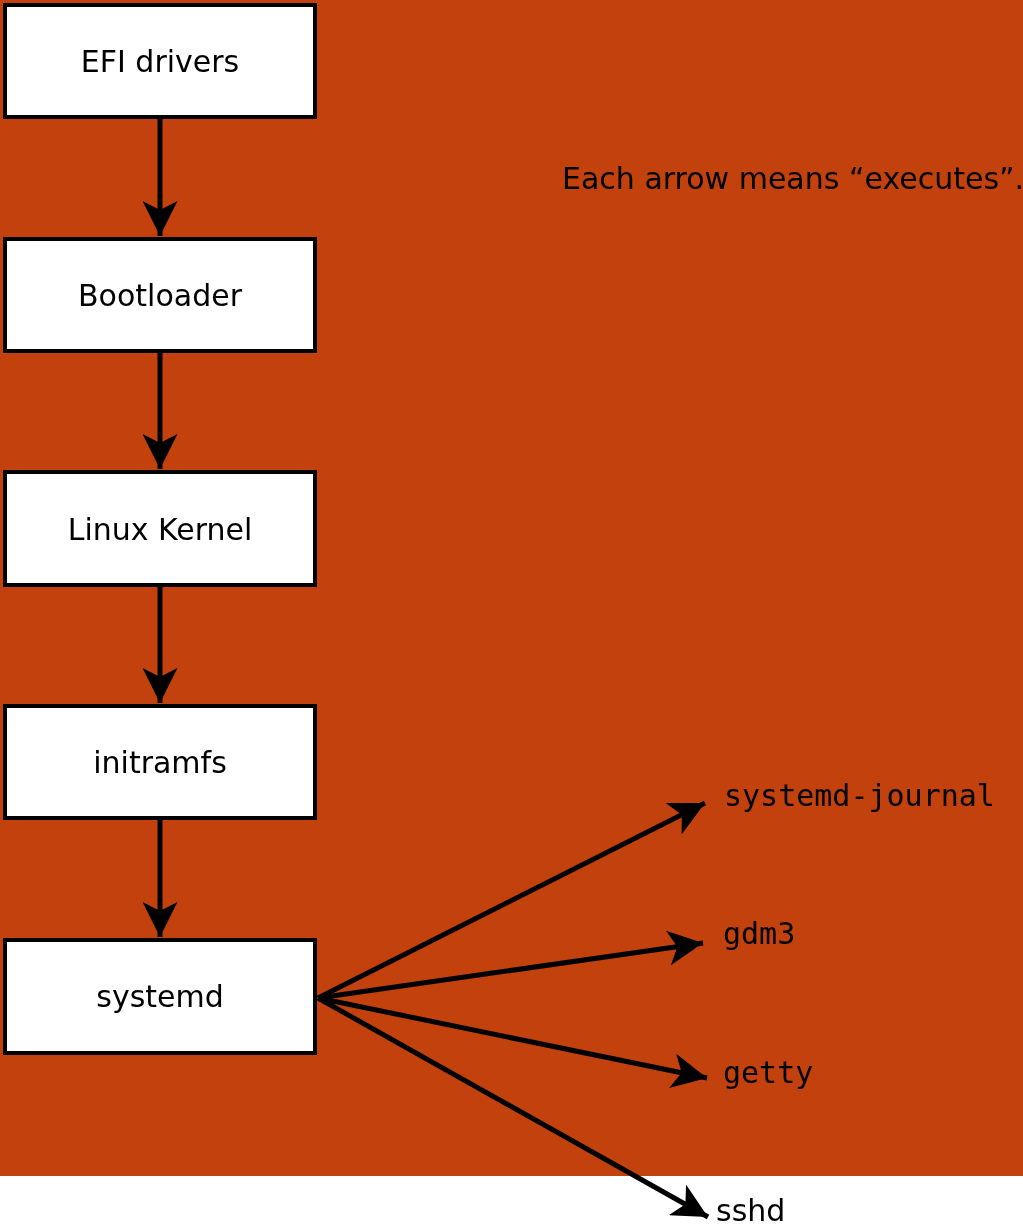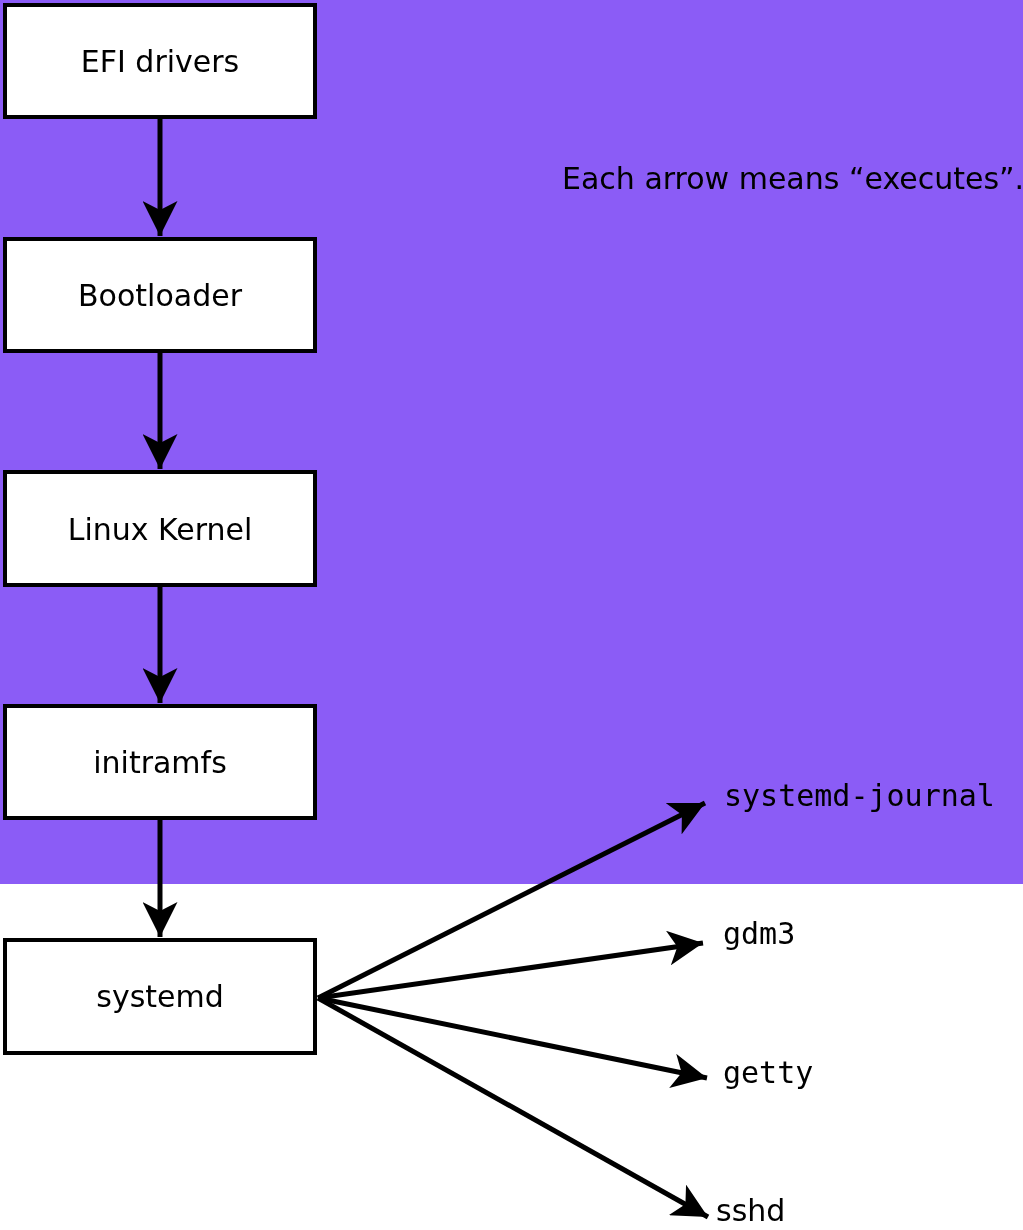--- a/index.html
+++ b/index.html
@@ -6,22 +6,22 @@
     margin: 0;
     padding: 0;
     background: #ffffff;
     width: 1023px;
     height: 1230px;
     overflow: hidden;
   }
   .stage {
     position: relative;
     width: 1023px;
-    height: 884px;
-    background: #8b5cf6;
+    height: 1176px;
+    background: #c2410c;
   }
   svg {
     display: block;
   }
   .node-rect {
     fill: #ffffff;
     stroke: #000000;
     stroke-width: 4;
   }
   .node-label {

